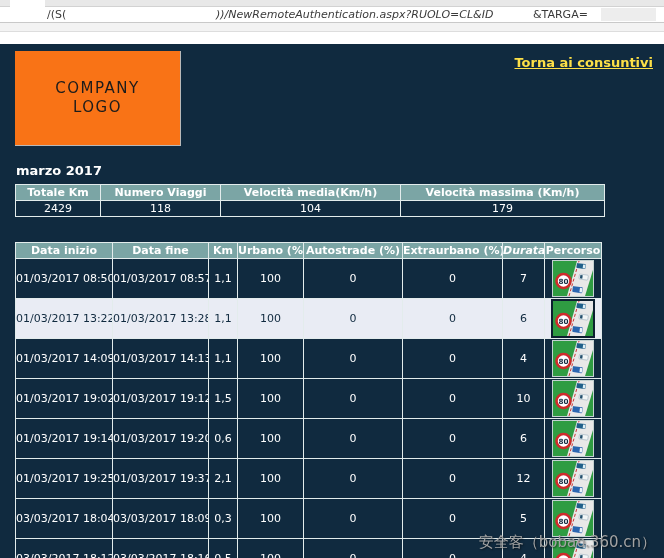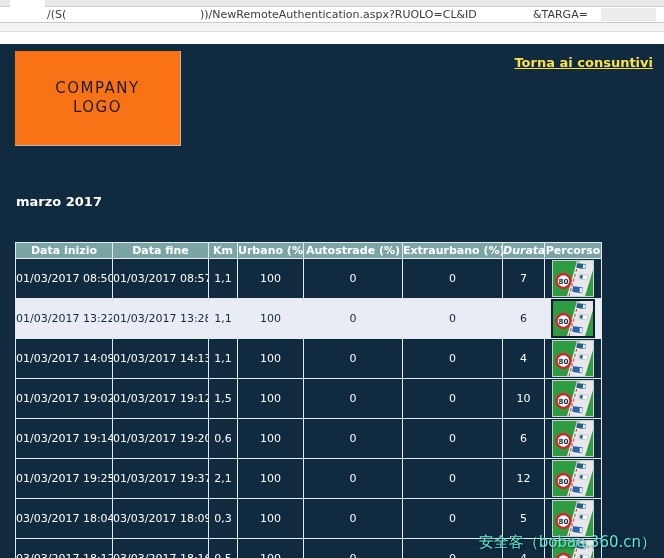--- a/index.html
+++ b/index.html
@@ -7,40 +7,40 @@
     font-family:"DejaVu Sans","Liberation Sans",sans-serif; }
 
   
   .chrome { position:absolute; top:0; left:0; width:664px; height:44px; background:#fff; }
   .chrome-strip1 { position:relative; height:7px; background:#e8e8e8; border-bottom:1px solid #d2d2d2; }
   .tab-remnant { position:absolute; left:10px; top:0; width:35px; height:7px; background:#fff; }
   .url-bar { position:relative; height:16px; background:#fff; border-bottom:1px solid #c9c9c9;
     font-size:11px; color:#3a3a3a; }
   .url-seg { position:absolute; top:1px; white-space:nowrap; }
   .url-p1 { left:47px; }
-  .url-p2 { left:200px; }
+  .url-p2 { left:216px;font-style:italic; }
   .url-p3 { left:533px; }
   .url-redaction { position:absolute; left:601px; top:1px; width:55px; height:13px; background:#ededed; }
   .chrome-strip2 { height:9px; background:#f3f3f3; border-bottom:1px solid #dddddd; }
   .chrome-strip3 { height:10px; background:#ffffff; }
 
   
   .main { position:absolute; top:44px; left:0; width:664px; height:514px;
     background:#102a3f; color:#fff; }
 
   .logo-box { position:absolute; left:15px; top:7px; width:166px; height:95px;
     background:#f97316; color:#1c1c1c; display:flex; flex-direction:column;
     align-items:center; justify-content:center; text-align:center;
     font-size:15px; letter-spacing:1.5px; line-height:1.3;
     border-right:1px solid #b9b9b9; border-bottom:1px solid #b9b9b9; }
 
   .back-link { position:absolute; right:11px; top:11px; color:#fde047; font-weight:bold;
     font-size:13px; text-decoration:underline; cursor:pointer; }
 
-  .section-title { position:absolute; left:16px; font-weight:bold; font-size:13px; color:#fff;margin-top:31px; }
+  .section-title { position:absolute; left:16px; font-weight:bold; font-size:13px; color:#fff; }
   .title-period { top:119px; }
   .title-details { top:176px; }
 
   table { border-collapse:collapse; table-layout:fixed; position:absolute; left:15px; }
   th, td { border:1px solid #e3ecec; text-align:center; overflow:hidden; white-space:nowrap; }
   th { background:#7ba5a5; color:#fff; font-size:11px; font-weight:bold; height:16px; padding:1px 0; }
   td { font-size:11px; color:#fff; }
 
   .summary-table { top:140px; width:589px; }
   .summary-table td { height:16px; }
@@ -53,21 +53,21 @@
   .trips-table th:nth-child(5){width:99px;} .trips-table th:nth-child(6){width:100px;}
   .trips-table th:nth-child(7){width:42px;font-style:italic;} .trips-table th:nth-child(8){width:57px;}
   .trips-table td { height:40px; }
   .trips-table tr.highlight td { background:#e9ecf4; color:#102a3f; }
 
   .icon-wrap { display:inline-block; width:42px; height:37px; line-height:0;
     border:1px solid #c3d1d1; vertical-align:middle; cursor:pointer; }
   .icon-wrap.selected { border:2px solid #0c1f30; width:44px; height:39px; }
   .icon-wrap svg { width:100%; height:100%; }
 
-  .watermark { position:absolute; right:8px; bottom:6px; font-size:15px; color:#5eead4;
+  .watermark { position:absolute; right:8px; bottom:6px; font-size:15px; color:#a3a3a3;
     text-shadow:1px 1px 2px rgba(0,0,0,.6); white-space:nowrap; }
 </style>
 </head>
 <body>
 
 <div class="chrome">
   <div class="chrome-strip1">
     <div class="tab-remnant"></div>
   </div>
   <div class="url-bar">
@@ -84,20 +84,38 @@
 
   <div class="logo-box">
     <span>COMPANY</span>
     <span>LOGO</span>
   </div>
 
   <a class="back-link">Torna ai consuntivi</a>
 
   <div class="section-title title-period">marzo 2017</div>
 
+  <table class="summary-table">
+    <thead>
+        <tr>
+          <th>Totale Km</th>
+          <th>Numero Viaggi</th>
+          <th>Velocità media(Km/h)</th>
+          <th>Velocità massima (Km/h)</th>
+        </tr>
+      </thead>
+    <tbody>
+        <tr>
+          <td>2429</td>
+          <td>118</td>
+          <td>104</td>
+          <td>179</td>
+        </tr>
+      </tbody>
+  </table>
 
 
   <table class="trips-table">
     <thead>
         <tr>
           <th>Data inizio</th>
           <th>Data fine</th>
           <th>Km</th>
           <th>Urbano (%)</th>
           <th>Autostrade (%)</th>

